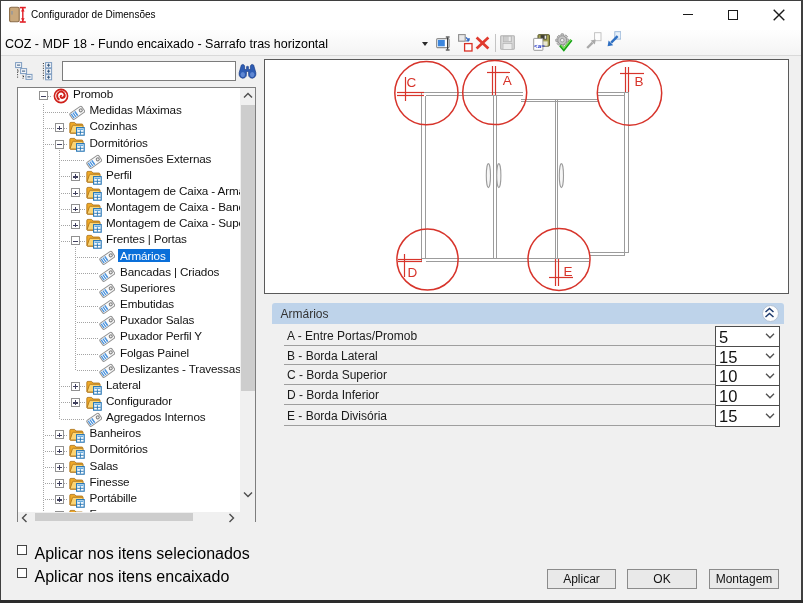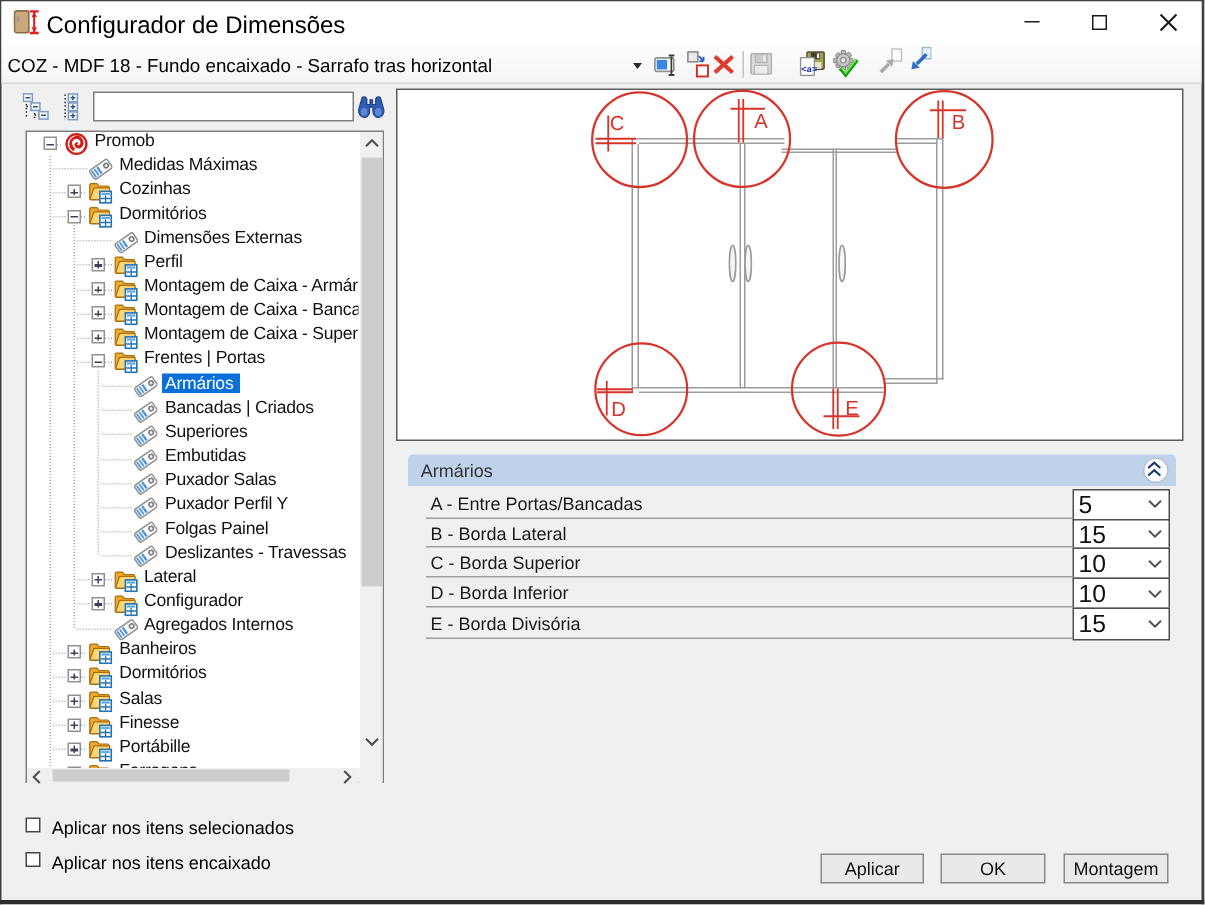--- a/index.html
+++ b/index.html
@@ -1,26 +1,26 @@
 <!DOCTYPE html>
 <html><head><meta charset="utf-8">
 <style>
 *{margin:0;padding:0;box-sizing:border-box}
 html,body{width:803px;height:603px;overflow:hidden}
 body{font-family:"Liberation Sans",sans-serif;background:#f0f0f0;position:relative}
 .abs{position:absolute}
 #titlebar{position:absolute;left:1px;top:1px;width:800px;height:29px;background:#fff}
-#title{position:absolute;left:31px;top:8.5px;font-size:16px;color:#000}
+#title{position:absolute;left:31px;top:8.5px;font-size:10px;color:#000}
 #toolbar{position:absolute;left:1px;top:30px;width:800px;height:26px;background:linear-gradient(#fefefe,#f4f4f4);border-bottom:1px solid #d9d9d9}
 #tbtext{position:absolute;left:5px;top:36.5px;font-size:12.5px;color:#000}
 
 .b{position:absolute;background:#3f3f3f}
 
 #treebox{position:absolute;left:17px;top:87px;width:239px;height:435px;background:#fff;border:1px solid #7e7e7e}
-#treeclip{position:absolute;left:18px;top:88px;width:221px;height:424px;overflow:hidden}
+#treeclip{position:absolute;left:28px;top:88px;width:221px;height:424px;overflow:hidden}
 .dotv{position:absolute;width:1px;background-image:linear-gradient(#a4a4a4 1px,transparent 1px);background-size:1px 2px}
 .doth{position:absolute;height:1px;background-image:linear-gradient(90deg,#a4a4a4 1px,transparent 1px);background-size:2px 1px}
 .exp{position:absolute;width:9px;height:9px;background:#fff;border:1px solid #919191}
 .exp .mn{position:absolute;left:1.5px;top:3.5px;width:4.5px;height:1.2px;background:#40405e}
 .exp .pl{position:absolute;left:3.6px;top:1.5px;width:1.2px;height:4.5px;background:#40405e}
 .ti{position:absolute}
 .tt{position:absolute;font-size:11.7px;letter-spacing:-0.14px;color:#111;white-space:nowrap}
 .sel{position:absolute;font-size:11.7px;letter-spacing:-0.14px;color:#fff;background:#0a6fd9;padding:0 4px 0 2px;height:13.2px;line-height:13.4px;white-space:nowrap}
 
 .sbtrack{position:absolute;background:#f0f0f0}
@@ -32,21 +32,21 @@
 #hdr{position:absolute;left:271.5px;top:303px;width:512px;height:20.5px;background:#bed3ea;border-radius:3px 3px 0 0}
 #hdrtext{position:absolute;left:9px;top:3.5px;font-size:12px;color:#333}
 #hdrbtn{position:absolute;right:5px;top:1.5px;width:17px;height:17px;background:#fdfdfd;border:1px solid #b4c2d4;border-radius:50%}
 .lbl{position:absolute;font-size:12px;color:#1a1a1a}
 .sep{position:absolute;height:1px;background:#9e9e9e}
 .combo{position:absolute;width:65.5px;background:#fff;border:1px solid #4d4d4d}
 .cv{position:absolute;left:3.5px;top:1px;font-size:16.5px;line-height:18px;color:#111}
 .chev{position:absolute;right:4px;top:50%;margin-top:-3px}
 
 .cb{position:absolute;left:16.5px;width:10.5px;height:10.5px;background:#fff;border:1.2px solid #454545}
-.cbl{position:absolute;left:34.5px;font-size:12px;color:#000}
+.cbl{position:absolute;left:34.5px;font-size:16px;color:#000}
 .btn{position:absolute;top:568.5px;height:20.5px;background:#e9e9e9;border:1px solid #8b8b8b;font-size:12px;color:#111;text-align:center;line-height:18.5px}
 </style></head>
 <body>
 
 <svg width="0" height="0" style="position:absolute">
 <defs>
 <g id="folder">
   <path d="M0.8 3.4 Q0.8 2.4 1.8 2.4 L5.6 2.4 L7 4 L12.8 4 Q13.8 4 13.8 5 L13.8 12.2 Q13.8 13.2 12.8 13.2 L1.8 13.2 Q0.8 13.2 0.8 12.2 Z" fill="#efa928" stroke="#a86e14" stroke-width="0.8"></path>
   <path d="M1 12.9 L3.4 6 Q3.6 5.3 4.4 5.3 L13.4 5.3 Q14.4 5.3 14.1 6.2 L12.1 12.3 Q11.9 13 11.1 13 L1.6 13 Q0.9 13 1 12.9 Z" fill="#fcd575" stroke="#a86e14" stroke-width="0.8"></path>
   <rect x="7.6" y="7.6" width="7.6" height="7.6" fill="#fff" stroke="#2474b4" stroke-width="1.1"></rect>
@@ -484,21 +484,21 @@
 <text x="563.5" y="276.4" font-size="13.5" font-family="Liberation Sans, sans-serif" fill="#d7342b">E</text>
 </svg>
 
 <div id="hdr">
   <div id="hdrtext">Armários</div>
   <div id="hdrbtn"></div>
   <svg class="abs" style="right:8.5px;top:4px" width="11" height="12" viewBox="0 0 11 12">
     <path d="M1.5 5 L5.5 1.5 L9.5 5 M1.5 10 L5.5 6.5 L9.5 10" fill="none" stroke="#1d3a6e" stroke-width="1.5"></path>
   </svg>
 </div>
-<div class="lbl" style="left:287px;top:328.65px">A - Entre Portas/Bancadas</div>
+<div class="lbl" style="left:287px;top:328.65px">A - Entre Portas/Promob</div>
 <div class="sep" style="left:284px;top:344.8px;width:431px"></div>
 <div class="combo" style="left:714.5px;top:325.5px;height:21.30000000000001px">
     <span class="cv">5</span>
     <svg class="chev" width="10" height="6" viewBox="0 0 10 6">
       <path d="M1 0.8 L5 4.8 L9 0.8" fill="none" stroke="#505050" stroke-width="1.3"></path>
     </svg>
   </div>
 <div class="lbl" style="left:287px;top:348.5px">B - Borda Lateral</div>
 <div class="sep" style="left:284px;top:364.2px;width:431px"></div>
 <div class="combo" style="left:714.5px;top:345.8px;height:20.399999999999977px">

